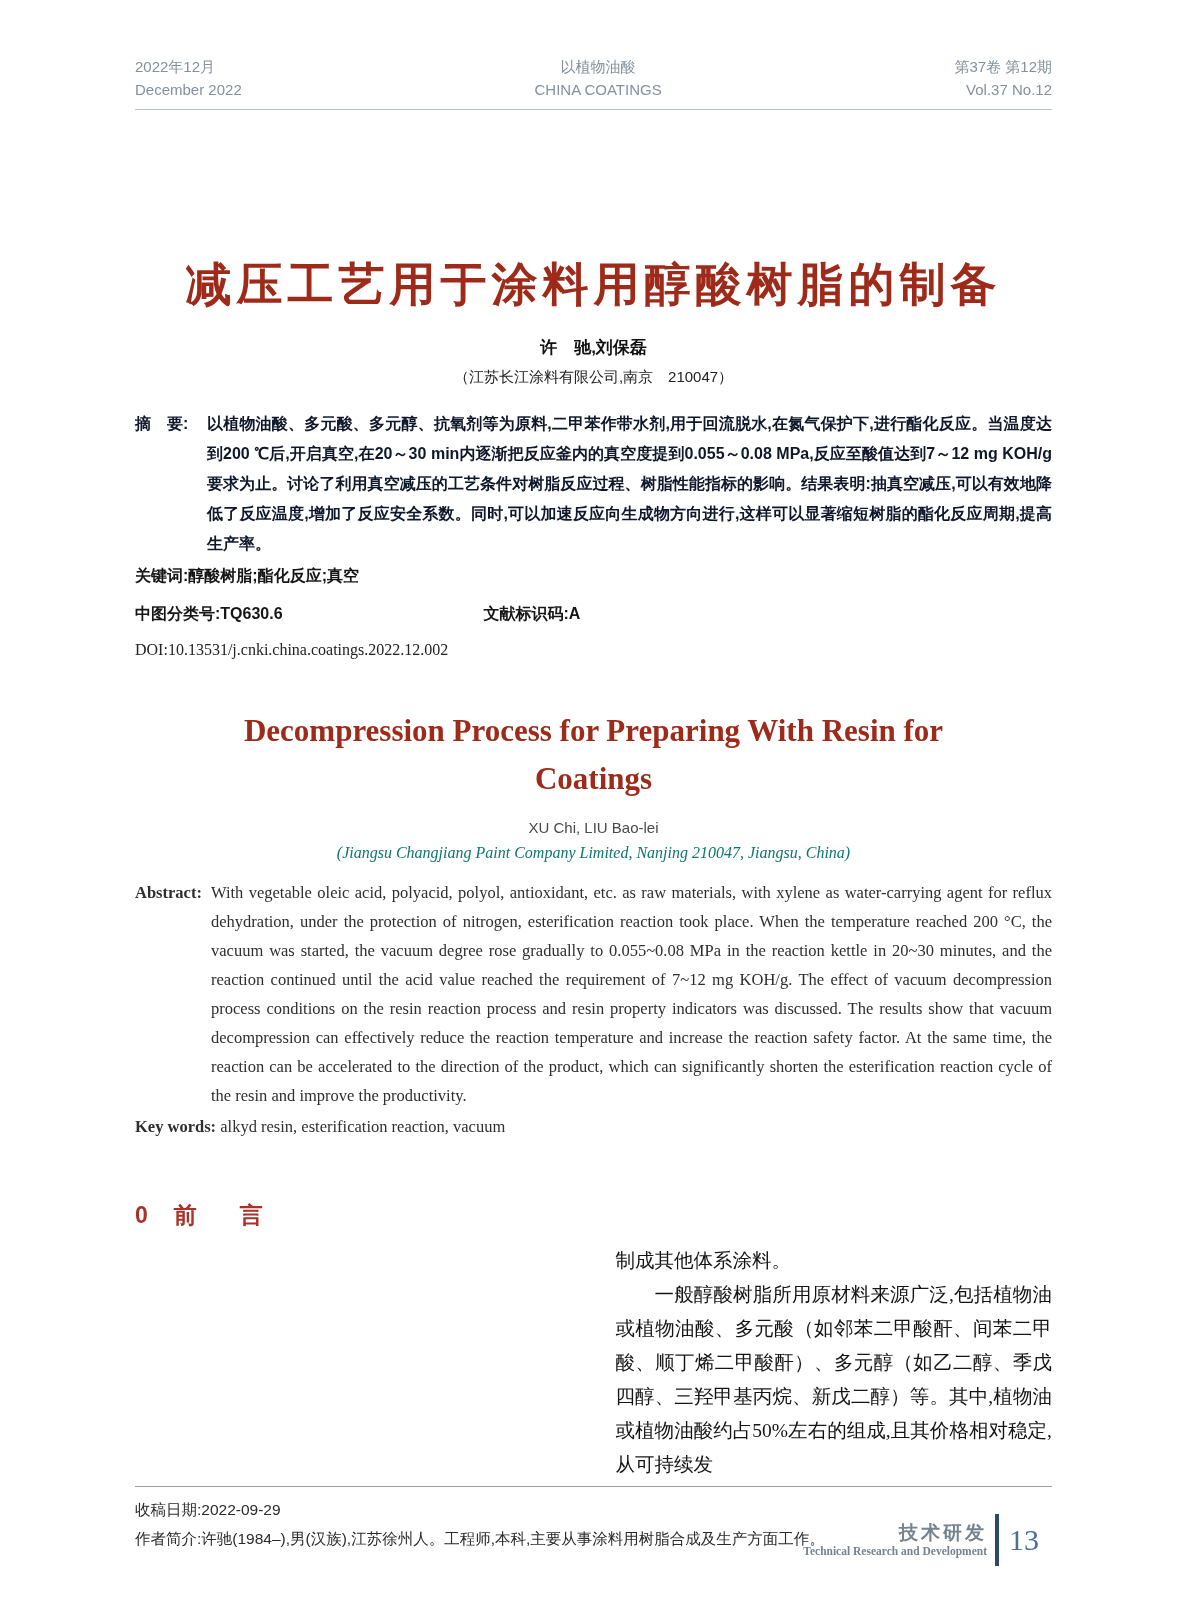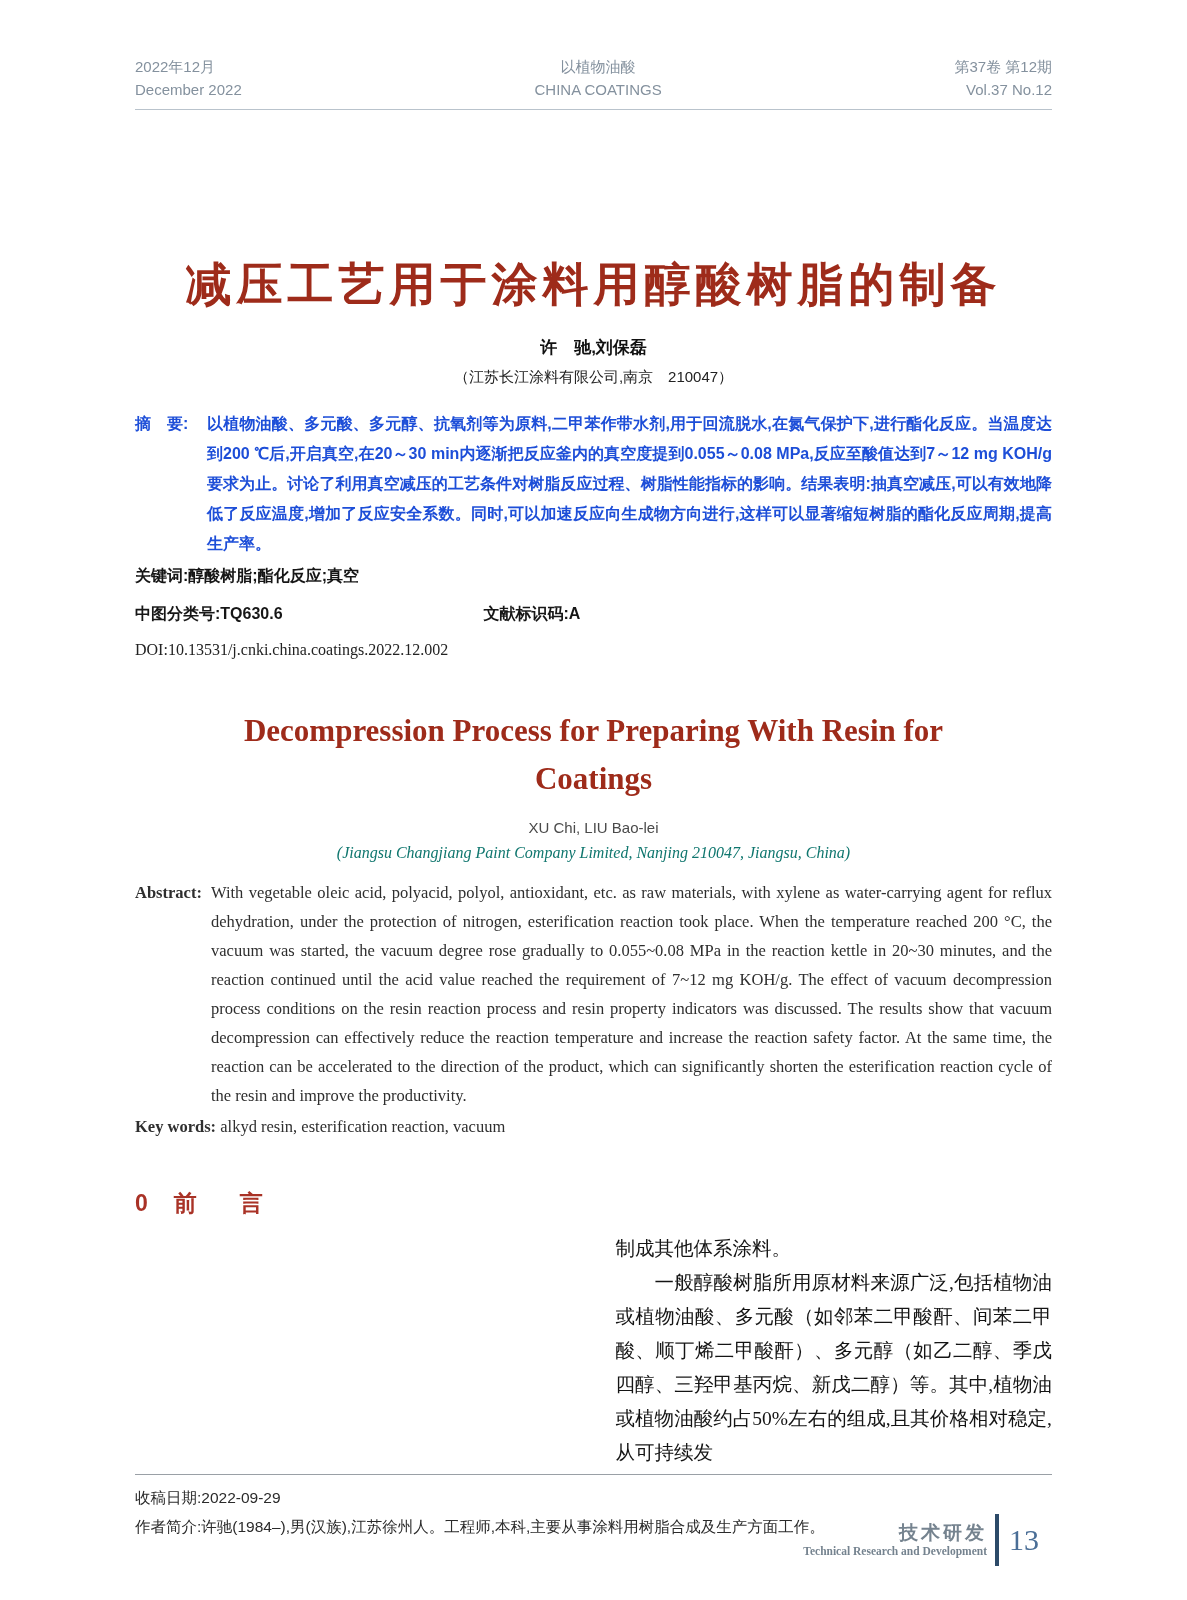--- a/index.html
+++ b/index.html
@@ -27,21 +27,21 @@
     font-size:46px;font-weight:bold;letter-spacing:5px;line-height:1.15;
   }
   .authors-zh{margin-top:26px;text-align:center;font-size:17px;font-weight:bold;color:#111;}
   .affiliation-zh{margin-top:9px;text-align:center;font-size:15px;color:#222;}
 
   
   .hang{position:relative;text-align:justify;}
   .hang .hang-label{position:absolute;left:0;top:0;font-weight:bold;}
   .abstract-zh{
     margin-top:22px;padding-left:72px;
-    font-size:16px;font-weight:600;line-height:30px;color:#1d4ed8;
+    font-size:16px;font-weight:600;line-height:30px;color:#0f172a;
   }
   .keywords-zh{margin-top:2px;font-size:16px;font-weight:600;line-height:30px;color:#161616;}
   .keywords-zh .kw-label{font-weight:bold;}
 
   
   .meta-row{
     margin-top:8px;display:grid;grid-template-columns:38% 30% 32%;
     font-size:16px;font-weight:600;color:#161616;line-height:30px;
   }
   .doi-line{
@@ -67,21 +67,21 @@
     font-family:"Liberation Serif",serif;font-size:16.5px;line-height:29px;color:#2e2e2e;
   }
   .keywords-en{
     margin-top:2px;font-family:"Liberation Serif",serif;
     font-size:16.5px;line-height:29px;color:#2e2e2e;
   }
   .keywords-en .kw-label{font-weight:bold;}
 
   
   .columns{
-    margin-top:47px;display:grid;grid-template-columns:1fr 1fr;column-gap:44px;
+    margin-top:59px;display:grid;grid-template-columns:1fr 1fr;column-gap:44px;
     font-family:"Liberation Serif",serif;font-size:19.5px;line-height:34px;
     text-align:justify;color:#141414;
   }
   .section-heading{
     font-family:"Liberation Sans",sans-serif;color:#a93226;font-weight:bold;
     font-size:23px;line-height:30px;margin-bottom:14px;text-align:left;
   }
   .section-heading .sec-num{margin-right:26px;}
   .section-heading .sec-title{letter-spacing:10px;}
   .columns p{margin:0;}

